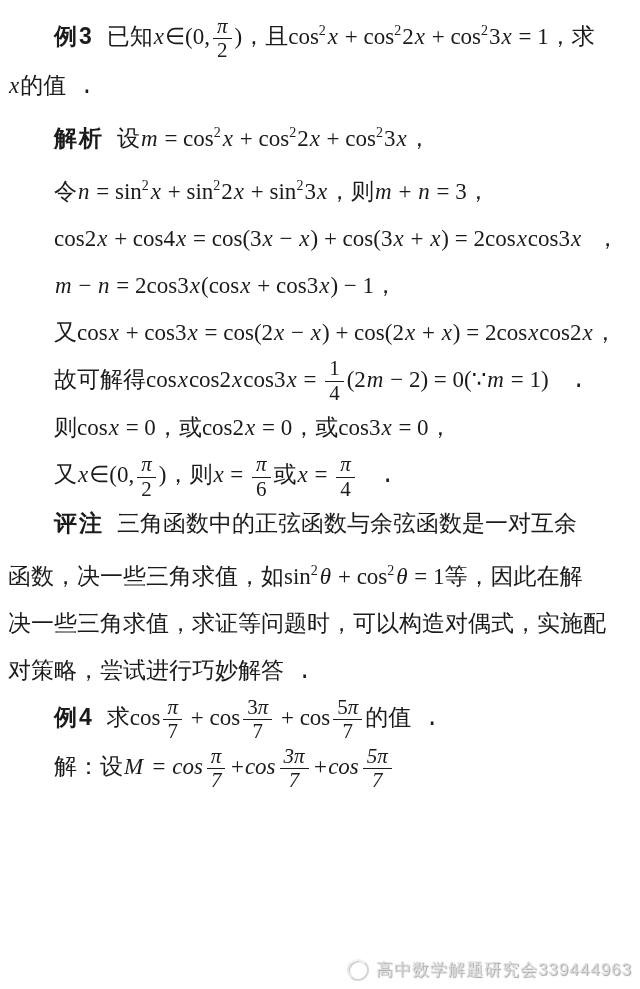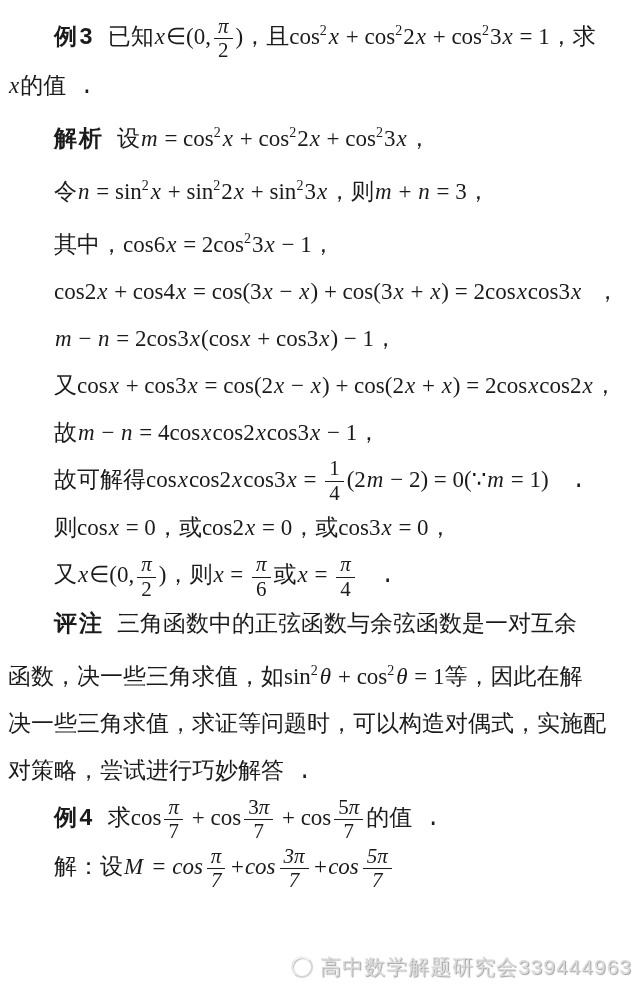--- a/index.html
+++ b/index.html
@@ -10,41 +10,41 @@
     position:relative;overflow:hidden;
   }
   .doc{padding:8px 6px 0 8px;}
   .line{
     font-size:23px;line-height:45px;min-height:45px;
     white-space:nowrap;
   }
   .indent{padding-left:46px;}
   
   .s-b{ 
-    font-family:Liberation Mono, monospace;
+    font-family:Liberation Sans, sans-serif;
     font-weight:700;margin-right:13px;letter-spacing:2px;margin-top:36px;
   }
   .s-c{font-family:Liberation Mono, monospace;}         
   .s-r{font-family:"Liberation Serif",serif;}         
   .s-m{font-family:"Liberation Serif",serif;font-style:italic;padding:0 1px;} 
   .s-s{font-size:14px;vertical-align:9px;margin-right:1px;} 
   .frac{
     display:inline-flex;flex-direction:column;align-items:center;
     vertical-align:middle;margin:0 3px;font-size:21px;line-height:1.12;
     text-align:center;
   }
   .frac .num{padding:0 4px;border-bottom:1.6px solid #1b1b1b;display:inline-block;}
   .frac .den{padding:0 4px;display:inline-block;}
   .frac .s-m,.frac .s-r{padding:0;}
   
   .watermark{
     position:absolute;right:8px;bottom:8px;
     display:flex;align-items:center;gap:7px;
     font-family:"Liberation Sans",sans-serif;
-    font-size:21px;color:#dcdcdc;
+    font-size:17px;color:#dcdcdc;
     text-shadow:1px 1px 1px #9e9e9e;
     letter-spacing:1px;
   }
   .wm-logo{
     width:22px;height:22px;box-sizing:border-box;display:inline-block;
     border:2px solid #d6d6d6;border-radius:50%;
     border-top-color:#f2f2f2;border-left-color:#e9e9e9;
     box-shadow:inset 1px 1px 1px #bdbdbd;
   }
 </style>
@@ -52,25 +52,23 @@
 <body>
 
 <div class="doc">
     <div class="line indent"><span class="s-b">例3</span><span class="s-c">已知</span><span class="s-m">x</span><span class="s-r">∈(0,</span><span class="frac">
         <span class="num"><span class="s-m">π</span></span>
         <span class="den"><span class="s-r">2</span></span>
       </span><span class="s-r">)</span><span class="s-c">，且</span><span class="s-r">cos</span><span class="s-s">2</span><span class="s-m">x</span><span class="s-r"> + cos</span><span class="s-s">2</span><span class="s-r">2</span><span class="s-m">x</span><span class="s-r"> + cos</span><span class="s-s">2</span><span class="s-r">3</span><span class="s-m">x</span><span class="s-r"> = 1</span><span class="s-c">，求</span></div>
     <div class="line"><span class="s-m">x</span><span class="s-c">的值 .</span></div>
     <div class="line indent"><span class="s-b">解析</span><span class="s-c">设</span><span class="s-m">m</span><span class="s-r"> = cos</span><span class="s-s">2</span><span class="s-m">x</span><span class="s-r"> + cos</span><span class="s-s">2</span><span class="s-r">2</span><span class="s-m">x</span><span class="s-r"> + cos</span><span class="s-s">2</span><span class="s-r">3</span><span class="s-m">x</span><span class="s-c">，</span></div>
     <div class="line indent"><span class="s-c">令</span><span class="s-m">n</span><span class="s-r"> = sin</span><span class="s-s">2</span><span class="s-m">x</span><span class="s-r"> + sin</span><span class="s-s">2</span><span class="s-r">2</span><span class="s-m">x</span><span class="s-r"> + sin</span><span class="s-s">2</span><span class="s-r">3</span><span class="s-m">x</span><span class="s-c">，则</span><span class="s-m">m</span><span class="s-r"> + </span><span class="s-m">n</span><span class="s-r"> = 3</span><span class="s-c">，</span></div>
-    <div class="line indent"><span class="s-c">其中，</span><span class="s-r">cos6</span><span class="s-m">x</span><span class="s-r"> = 2cos</span><span class="s-s">2</span><span class="s-r">3</span><span class="s-m">x</span><span class="s-r"> − 1</span><span class="s-c">，</span></div>
     <div class="line indent"><span class="s-r">cos2</span><span class="s-m">x</span><span class="s-r"> + cos4</span><span class="s-m">x</span><span class="s-r"> = cos(3</span><span class="s-m">x</span><span class="s-r"> − </span><span class="s-m">x</span><span class="s-r">) + cos(3</span><span class="s-m">x</span><span class="s-r"> + </span><span class="s-m">x</span><span class="s-r">) = 2cos</span><span class="s-m">x</span><span class="s-r">cos3</span><span class="s-m">x</span><span class="s-c"> ，</span></div>
     <div class="line indent"><span class="s-m">m</span><span class="s-r"> − </span><span class="s-m">n</span><span class="s-r"> = 2cos3</span><span class="s-m">x</span><span class="s-r">(cos</span><span class="s-m">x</span><span class="s-r"> + cos3</span><span class="s-m">x</span><span class="s-r">) − 1</span><span class="s-c">，</span></div>
     <div class="line indent"><span class="s-c">又</span><span class="s-r">cos</span><span class="s-m">x</span><span class="s-r"> + cos3</span><span class="s-m">x</span><span class="s-r"> = cos(2</span><span class="s-m">x</span><span class="s-r"> − </span><span class="s-m">x</span><span class="s-r">) + cos(2</span><span class="s-m">x</span><span class="s-r"> + </span><span class="s-m">x</span><span class="s-r">) = 2cos</span><span class="s-m">x</span><span class="s-r">cos2</span><span class="s-m">x</span><span class="s-c">，</span></div>
-    <div class="line indent"><span class="s-c">故</span><span class="s-m">m</span><span class="s-r"> − </span><span class="s-m">n</span><span class="s-r"> = 4cos</span><span class="s-m">x</span><span class="s-r">cos2</span><span class="s-m">x</span><span class="s-r">cos3</span><span class="s-m">x</span><span class="s-r"> − 1</span><span class="s-c">，</span></div>
     <div class="line indent"><span class="s-c">故可解得</span><span class="s-r">cos</span><span class="s-m">x</span><span class="s-r">cos2</span><span class="s-m">x</span><span class="s-r">cos3</span><span class="s-m">x</span><span class="s-r"> = </span><span class="frac">
         <span class="num"><span class="s-r">1</span></span>
         <span class="den"><span class="s-r">4</span></span>
       </span><span class="s-r">(2</span><span class="s-m">m</span><span class="s-r"> − 2) = 0(∵</span><span class="s-m">m</span><span class="s-r"> = 1)</span><span class="s-c">　.</span></div>
     <div class="line indent"><span class="s-c">则</span><span class="s-r">cos</span><span class="s-m">x</span><span class="s-r"> = 0</span><span class="s-c">，或</span><span class="s-r">cos2</span><span class="s-m">x</span><span class="s-r"> = 0</span><span class="s-c">，或</span><span class="s-r">cos3</span><span class="s-m">x</span><span class="s-r"> = 0</span><span class="s-c">，</span></div>
     <div class="line indent"><span class="s-c">又</span><span class="s-m">x</span><span class="s-r">∈(0,</span><span class="frac">
         <span class="num"><span class="s-m">π</span></span>
         <span class="den"><span class="s-r">2</span></span>
       </span><span class="s-r">)</span><span class="s-c">，则</span><span class="s-m">x</span><span class="s-r"> = </span><span class="frac">
         <span class="num"><span class="s-m">π</span></span>

